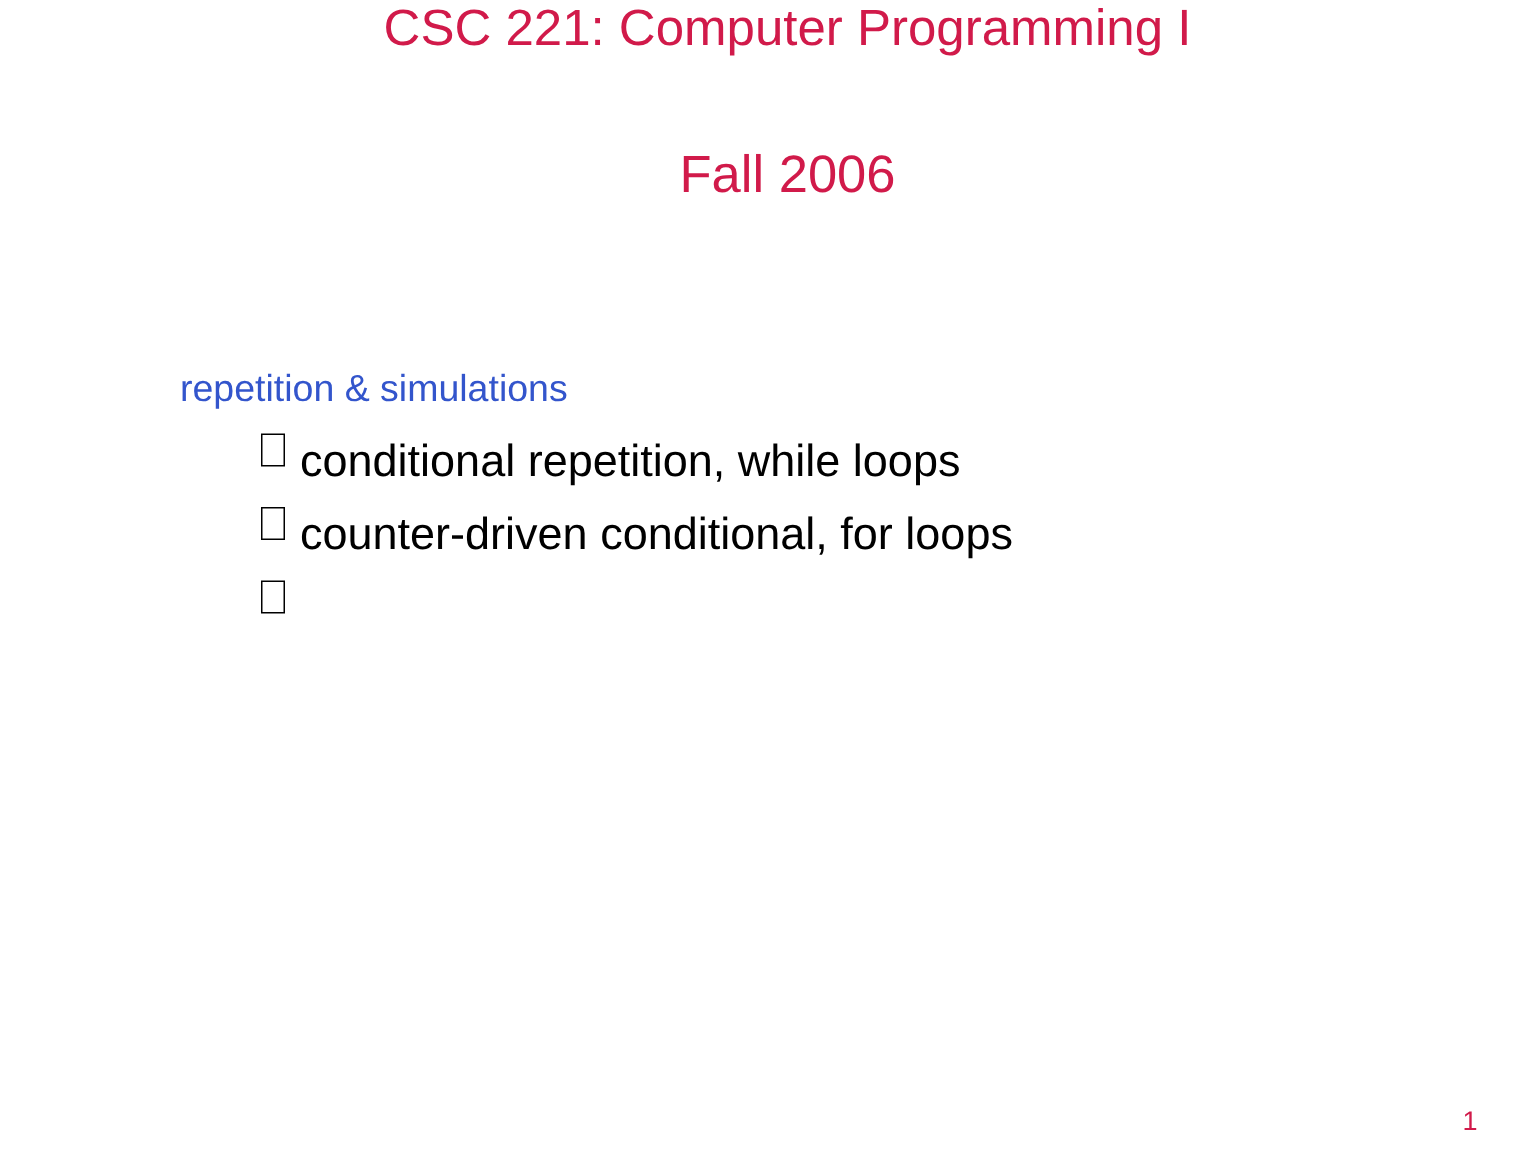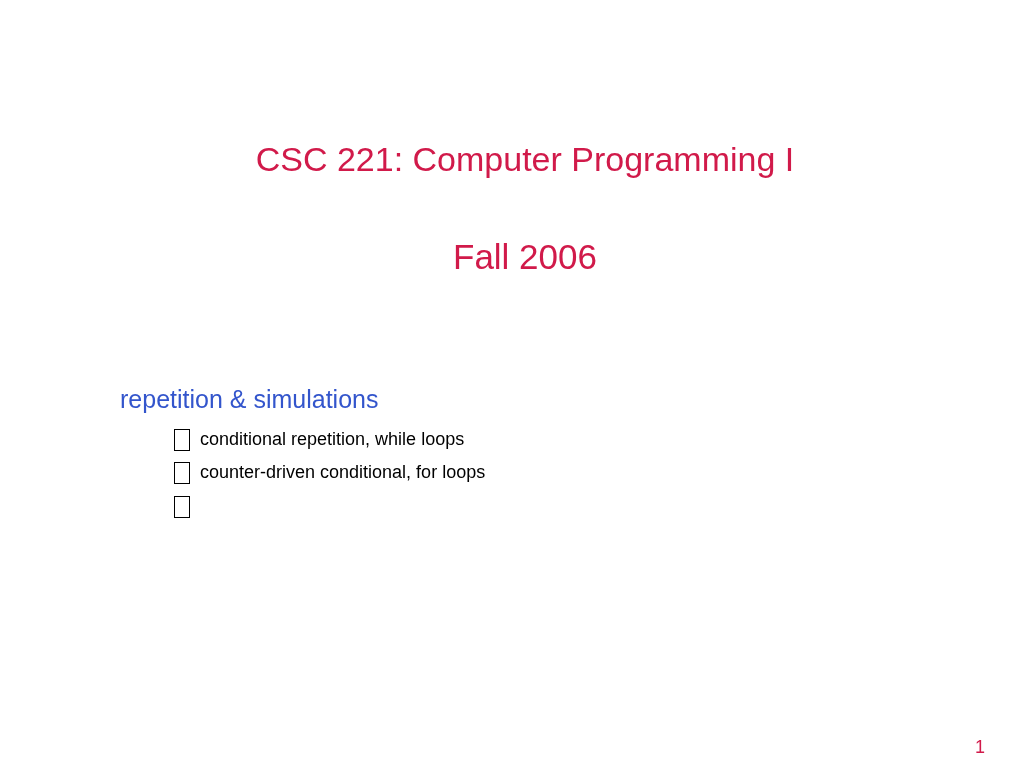--- a/index.html
+++ b/index.html
@@ -15,21 +15,20 @@
       position: relative;
     }
     .slide {
       width: 100%;
       height: 100%;
       padding: 0;
       position: relative;
     }
     .title-block {
       text-align: center;
-      padding-top: 140px;
       margin-left: 27px;
     }
     .title-main {
       color: #d11a4a;
       font-size: 34px;
       font-weight: normal;
       margin-bottom: 58px;
     }
     .title-sub {
       color: #d11a4a;
@@ -57,21 +56,21 @@
       display: inline-block;
       width: 16px;
       height: 22px;
       border: 1px solid #000;
       margin-right: 10px;
       flex-shrink: 0;
       margin-top: 1px;
     }
     .bullet-text {
       color: #000000;
-      font-size: 18px;
+      font-size: 30px;
       line-height: 1.3;
     }
     .page-number {
       position: absolute;
       bottom: 22px;
       right: 38px;
       color: #d11a4a;
       font-size: 18px;
     }
   </style>

